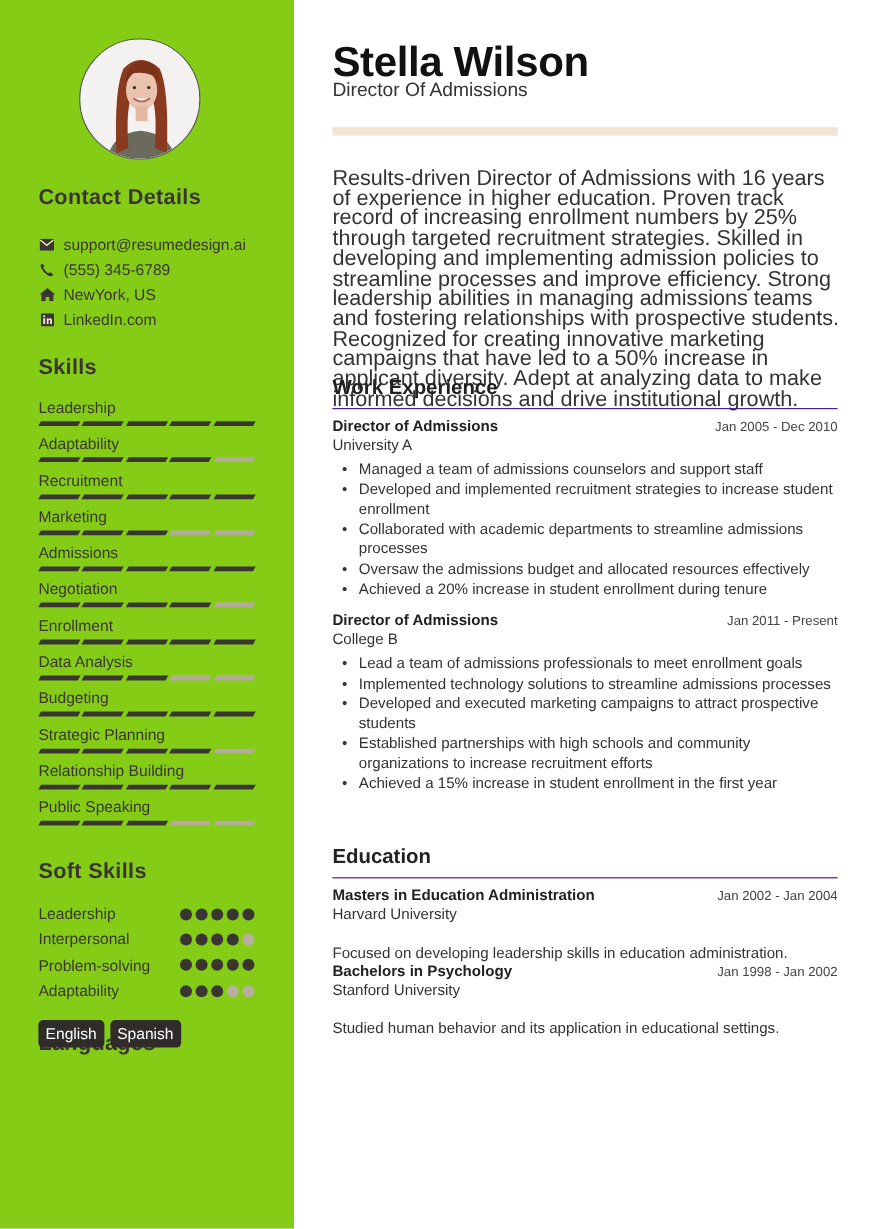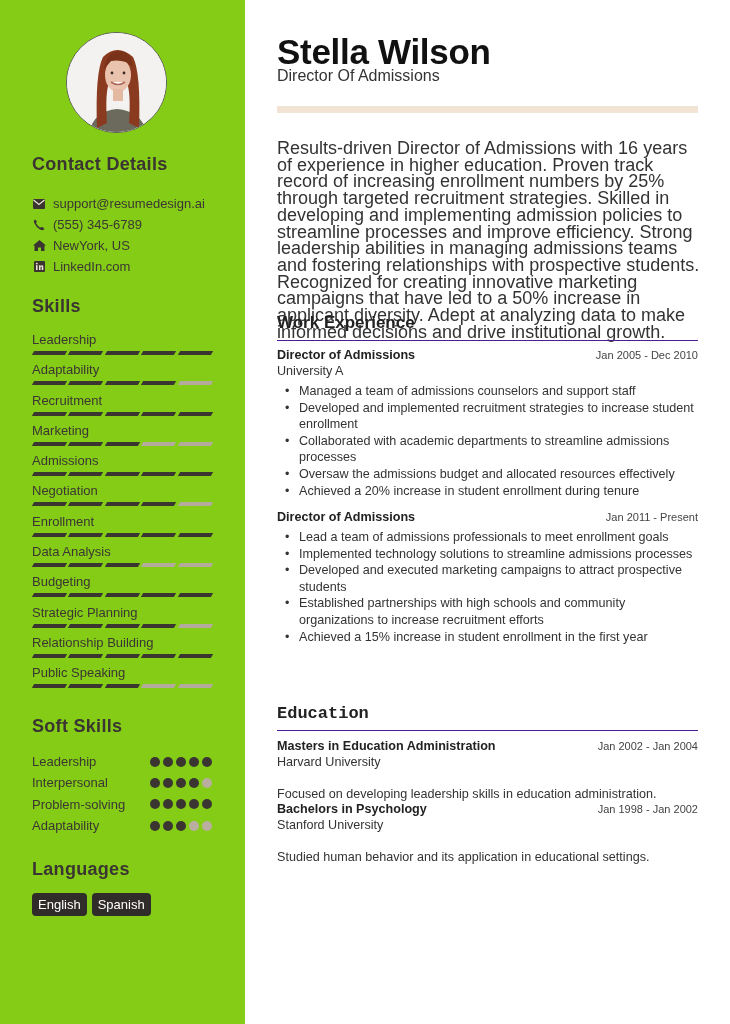--- a/index.html
+++ b/index.html
@@ -26,21 +26,21 @@
   .bar.on { background: #3a3531; }
   .bar.off { background: #b5ab9d; }
 
   .soft { position: absolute; left: 32px; top: 751px; width: 180px; }
   .soft-row { display: flex; justify-content: space-between; align-items: center; height: 21.3px; font-size: 13px; color: #3b3633; }
   .dots { display: flex; gap: 3px; }
   .dot { width: 10px; height: 10px; border-radius: 50%; }
   .dot.on { background: #3a3531; }
   .dot.off { background: #b9ae9f; }
 
-  .langs { position: absolute; left: 32px; top: 893px; display: flex; gap: 5px; }
+  .langs { position: absolute; left: 32px; top: 850px; display: flex; gap: 5px; }
   .lang { background: #2f2c2a; color: #fff; font-size: 13px; padding: 3px 6px; border-radius: 4px; height: 23px; line-height: 17px; }
 
   
   .name { position: absolute; top: 32px; left: 0; font-size: 35px; font-weight: bold; color: #111; letter-spacing: -0.3px; }
   .title { position: absolute; top: 67px; left: 0; font-size: 16px; color: #333; }
   .accent-bar { position: absolute; top: 106px; left: 0; width: 421px; height: 7px; background: #F1E4D4; }
   .summary { position: absolute; top: 140px; left: 0; width: 425px; font-size: 18px; line-height: 16.7px; color: #333; }
 
   .sec-h { position: absolute; left: 0; width: 421px; font-size: 17px; font-weight: bold; color: #222; padding-bottom: 7px; border-bottom: 1px solid #4c1d95; }
 
@@ -308,30 +308,31 @@
       <li>Oversaw the admissions budget and allocated resources effectively</li>
       <li>Achieved a 20% increase in student enrollment during tenure</li>
     </ul>
   </div>
 
   <div class="entry" style="top:510px;">
     <div class="entry-head">
       <span class="entry-role">Director of Admissions</span>
       <span class="entry-date">Jan 2011 - Present</span>
     </div>
+    <div class="entry-org">College B</div>
     <ul class="bullets">
       <li>Lead a team of admissions professionals to meet enrollment goals</li>
       <li>Implemented technology solutions to streamline admissions processes</li>
       <li>Developed and executed marketing campaigns to attract prospective students</li>
       <li>Established partnerships with high schools and community organizations to increase recruitment efforts</li>
       <li>Achieved a 15% increase in student enrollment in the first year</li>
     </ul>
   </div>
 
-  <div class="sec-h" style="top:704px;font-family:Liberation Mono, monospace;">Education</div>
+  <div class="sec-h" style="top:704px;">Education</div>
 
   <div class="entry" style="top:739px;">
     <div class="entry-head">
       <span class="entry-role">Masters in Education Administration</span>
       <span class="entry-date">Jan 2002 - Jan 2004</span>
     </div>
     <div class="entry-org">Harvard University</div>
     <div class="edu-desc">Focused on developing leadership skills in education administration.</div>
   </div>
 

